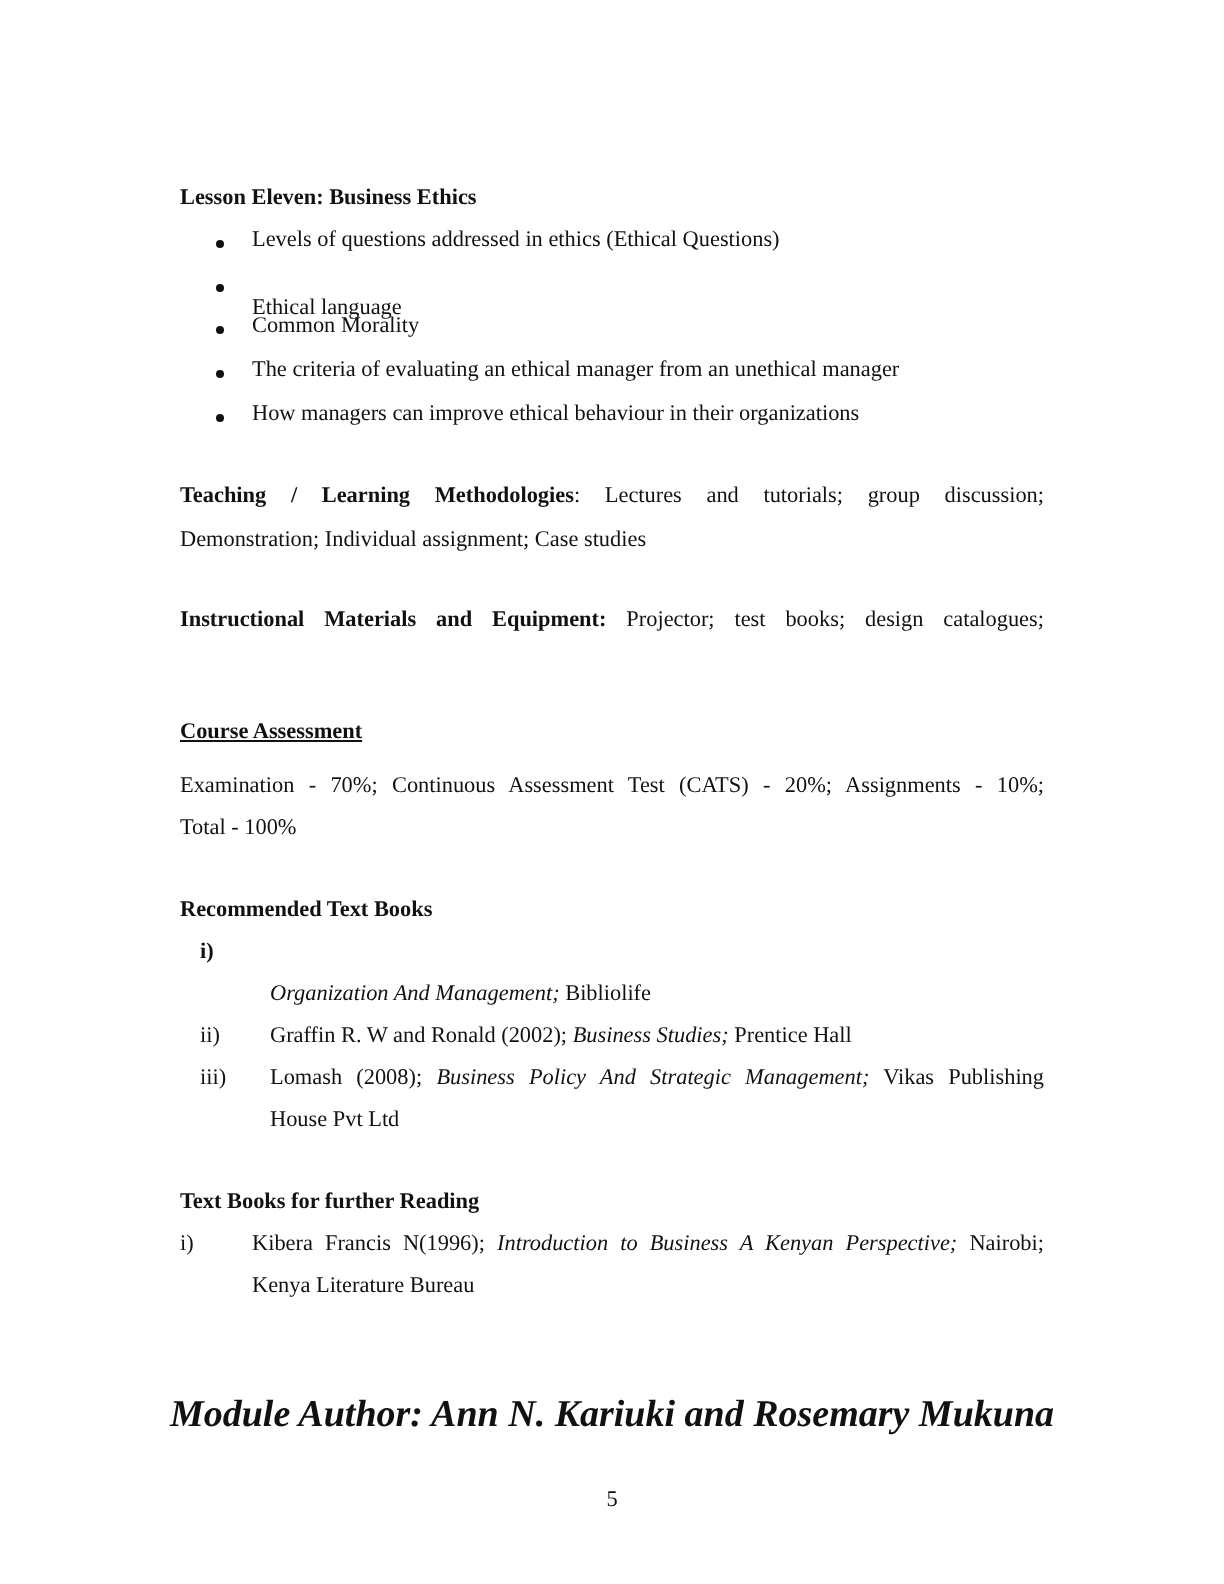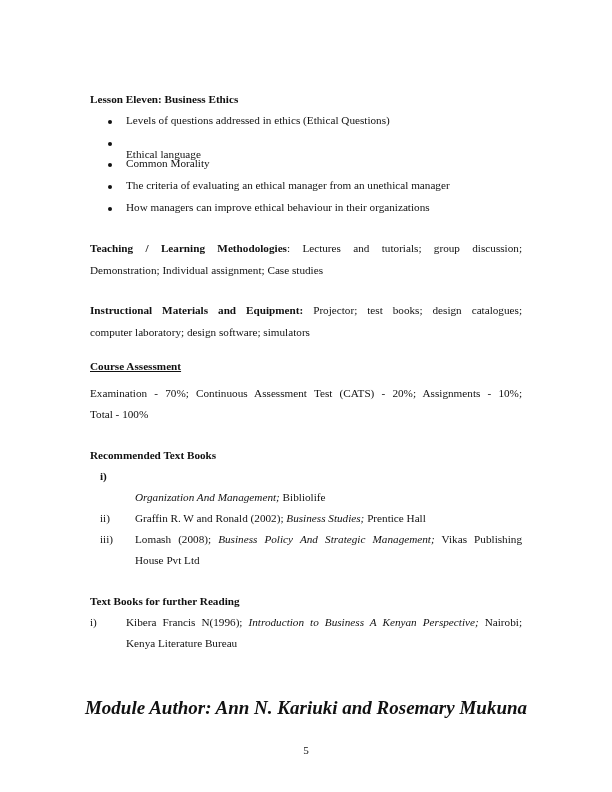--- a/index.html
+++ b/index.html
@@ -29,21 +29,20 @@
     <span class="bullet-dot" style="top:185px;"></span>
     <div class="abs" style="left:126px; top:179px;">The criteria of evaluating an ethical manager from an unethical manager</div>
     <span class="bullet-dot" style="top:207px;"></span>
     <div class="abs" style="left:126px; top:201px;">How managers can improve ethical behaviour in their organizations</div>
   </div>
 
   <div class="just" style="top:242px;"><span class="b">Teaching / Learning Methodologies</span><span>: Lectures and tutorials; group discussion;</span></div>
   <div class="abs" style="left:90px; top:264px;">Demonstration; Individual assignment; Case studies</div>
 
   <div class="just" style="top:304px;"><span class="b">Instructional Materials and Equipment:</span><span> Projector; test books; design catalogues;</span></div>
-  <div class="abs" style="left:90px; top:326px;">computer laboratory; design software; simulators</div>
 
   <div class="abs b" style="left:90px; top:360px;text-decoration:underline;">Course Assessment</div>
   <div class="just" style="top:387px;">Examination - 70%; Continuous Assessment Test (CATS) - 20%; Assignments - 10%;</div>
   <div class="abs" style="left:90px; top:408px;">Total - 100%</div>
 
   <div class="abs b" style="left:90px; top:449px;">Recommended Text Books</div>
 
   <div class="abs b" style="left:100px; top:470px;">i)</div>
   <div class="abs" style="left:135px; top:491px;"><span class="i">Organization And Management;</span><span> Bibliolife</span></div>
 

